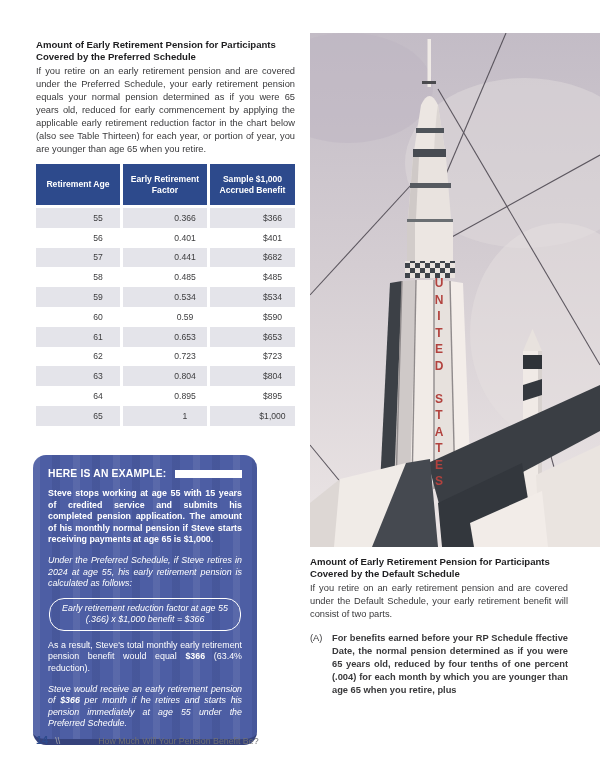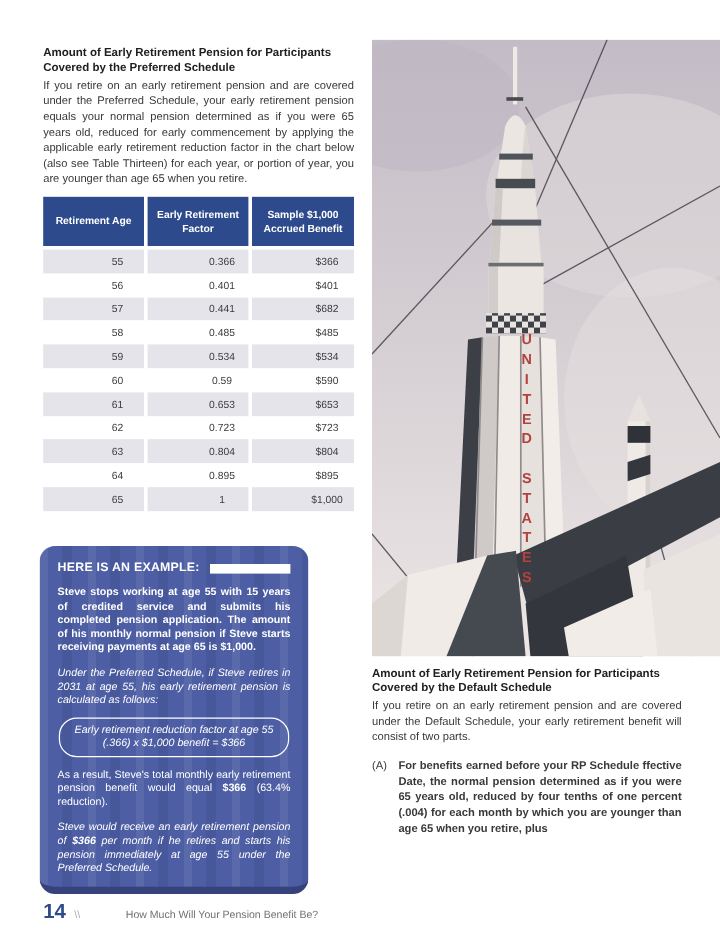--- a/index.html
+++ b/index.html
@@ -62,21 +62,21 @@
   }
 
   
   .right-col { position:absolute; left:310px; top:556px; width:258px; }
   .item-a { display:flex; margin-top:11px; }
   .item-a .label { width:22px; flex:none; font-size:9.3px; line-height:13px; color:#39393b; }
   .item-a .text { flex:1; font-size:9.3px; line-height:13px; text-align:justify; color:#39393b; margin:0;font-weight:bold; }
 
   
   .footer { position:absolute; left:36px; top:734px; display:flex; align-items:baseline; }
-  .page-num { font-size:17px; font-weight:bold; color:#2d4a8c;margin-top:16px; }
+  .page-num { font-size:11px; font-weight:bold; color:#2d4a8c; }
   .sep { font-size:8.8px; color:#a9aaad; margin:0 5px 0 7px; }
   .footer-text { font-size:8.8px; color:#6f7073;padding-left:33px; }
 </style>
 </head>
 <body>
 
 <div class="page">
 
   <div class="left-col">
     <p class="heading">Amount of Early Retirement Pension for Participants Covered by the Preferred Schedule</p>
@@ -147,21 +147,21 @@
       </div>
     </div>
   </div>
 
   <div class="ex-box">
     <div class="box-head">
       <span class="box-title">HERE IS AN EXAMPLE:</span>
       <span class="box-bar"></span>
     </div>
     <p class="bp1">Steve stops working at age 55 with 15 years of credited service and submits his completed pension application. The amount of his monthly normal pension if Steve starts receiving payments at age 65 is $1,000.</p>
-    <p class="bp2">Under the Preferred Schedule, if Steve retires in 2031 at age 55, his early retirement pension is calculated as follows:</p>
+    <p class="bp2">Under the Preferred Schedule, if Steve retires in 2024 at age 55, his early retirement pension is calculated as follows:</p>
     <div class="formula">
       <div>Early retirement reduction factor at age 55</div>
       <div>(.366) x $1,000 benefit = $366</div>
     </div>
     <p>
       <span>As a result, Steve's total monthly early retirement pension benefit would equal </span><strong>$366</strong><span> (63.4% reduction).</span>
     </p>
     <p class="bp4">
       <span>Steve would receive an early retirement pension of </span><strong>$366</strong><span> per month if he retires and starts his pension immediately at age 55 under the Preferred Schedule.</span>
     </p>

